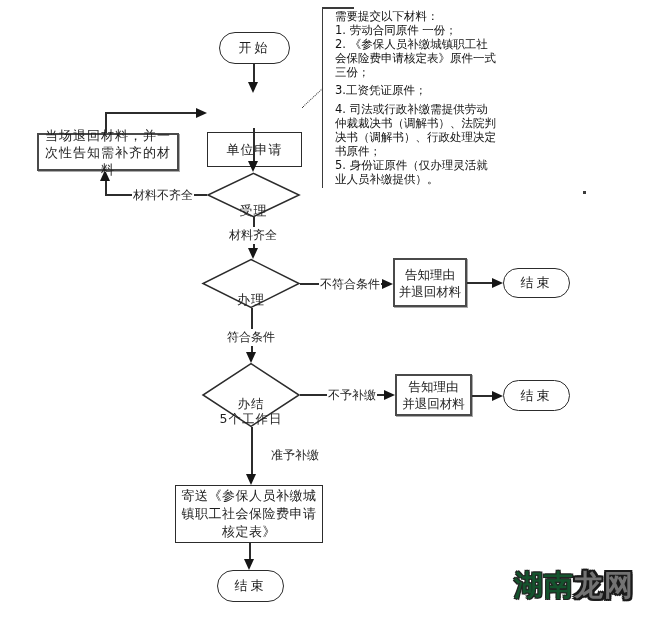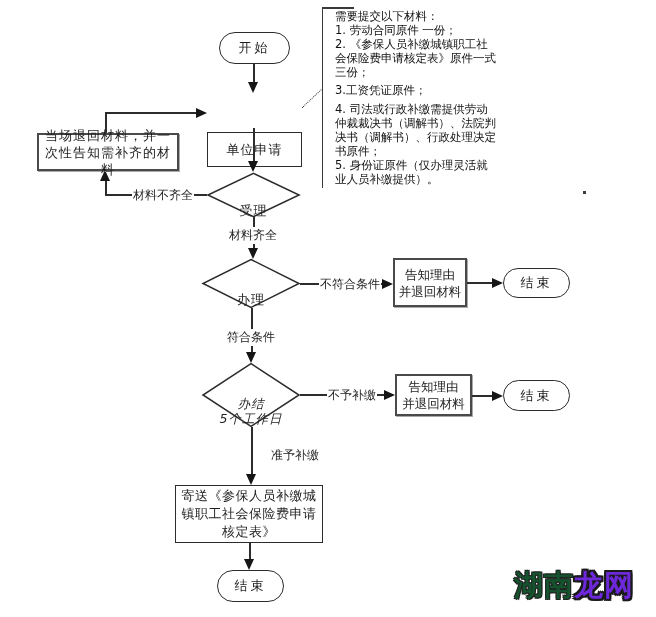--- a/index.html
+++ b/index.html
@@ -56,21 +56,21 @@
   .watermark{
     position:absolute;left:514px;top:566px;font-size:29px;font-weight:bold;
     letter-spacing:1px;white-space:nowrap;
     font-family:"DejaVu Sans","Liberation Sans",sans-serif;
   }
   .wm-left{
     color:#14532d;
     text-shadow:-1px -1px 0 #222,1px -1px 0 #222,-1px 1px 0 #222,1px 1px 0 #222;
   }
   .wm-right{
-    color:#6d28d9;
+    color:#737373;
     text-shadow:-2px -2px 0 #1a1a1a,2px -2px 0 #1a1a1a,-2px 2px 0 #1a1a1a,2px 2px 0 #1a1a1a,
                 -2px 0 0 #1a1a1a,2px 0 0 #1a1a1a,0 -2px 0 #1a1a1a,0 2px 0 #1a1a1a;
   }
 </style>
 </head>
 <body>
 
 <div class="stage">
 
   <div class="oval" style="left:219px;top:32px;width:71px;height:32px;">
@@ -152,21 +152,21 @@
   </div>
 
   <div class="ln" style="left:251px;top:308px;width:1.5px;height:44px;"></div>
   <div class="elabel" style="left:226px;top:329px;">符合条件</div>
   <div class="ah ah-down" style="left:246px;top:352px;"></div>
 
   <div class="diamond" style="left:202px;top:363px;width:98px;height:64px;">
     <svg viewBox="0 0 100 100" preserveAspectRatio="none">
       <polygon points="50,1 99,50 50,99 1,50" fill="#ffffff" stroke="#2c2c2c" stroke-width="1.5" vector-effect="non-scaling-stroke"></polygon>
     </svg>
-    <div class="dlabel sm" style="font-size:12.5px;font-style:italic;">
+    <div class="dlabel sm" style="font-size:12.5px;">
       <span>办结</span>
       <span>5个工作日</span>
     </div>
   </div>
 
   <div class="ln" style="left:300px;top:394px;width:84px;height:1.5px;"></div>
   <div class="elabel" style="left:327px;top:387px;">不予补缴</div>
   <div class="ah ah-right" style="left:384px;top:390px;"></div>
 
   <div class="rect gray" style="left:395px;top:374px;width:77px;height:42px;font-size:12.5px;line-height:17px;letter-spacing:0;">

